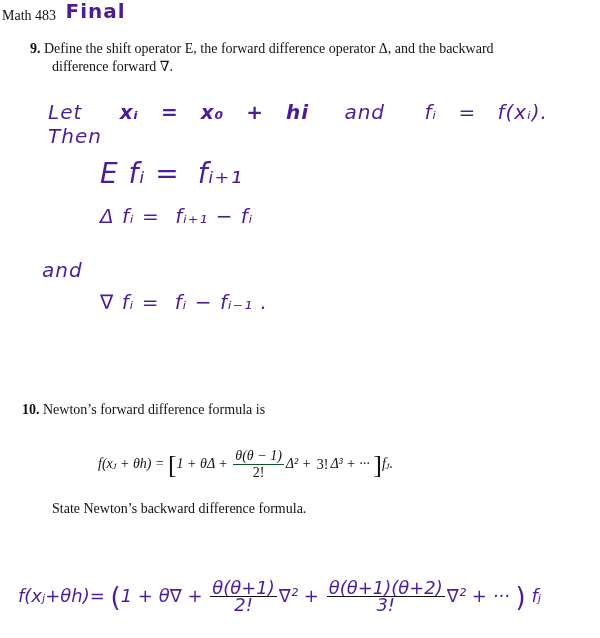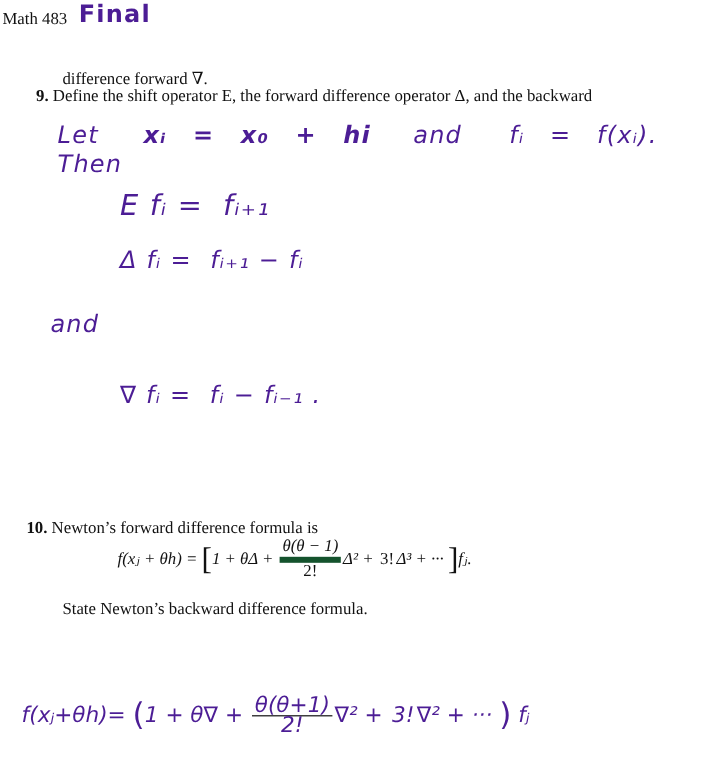--- a/index.html
+++ b/index.html
@@ -1,65 +1,65 @@
 <!DOCTYPE html>
 <html><head>
 <meta charset="utf-8">
 <style>
   html, body { margin:0; padding:0; background:#ffffff; }
   body { width:600px; height:638px; position:relative; overflow:hidden; color:#111; }
   .print { font-family:"Liberation Serif","DejaVu Serif",serif; font-size:14px; line-height:18px; position:absolute; }
   .hand { font-family:"DejaVu Sans","Liberation Sans",sans-serif; position:absolute; color:#4c1d95; font-style:italic; letter-spacing:1px; }
   .bold { font-weight:bold; }
   .frac { display:inline-block; vertical-align:middle; text-align:center; margin:0 2px; }
-  .frac .num { display:block; border-bottom:5px solid #14532d; padding:0 2px; line-height:16px; }
+  .frac .num { display:block; border-bottom:1px solid #14532d; padding:0 2px; line-height:16px; }
   .frac .den { display:block; line-height:16px; }
   .hfrac .num { border-bottom:1.5px solid #111; }
   .big { font-size:26px; vertical-align:middle; font-style:normal; }
 </style>
 </head>
 <body>
 
 <div class="print" style="left:2px; top:4px;">
   <span>Math 483</span>
   <span class="hand" style="position:relative; font-size:20px; font-weight:bold; font-style:normal; margin-left:6px; top:-2px;">Final</span>
 </div>
 
-<div class="print" style="left:30px; top:40px; width:565px;margin-top:32px;">
+<div class="print" style="left:30px; top:40px; width:565px;">
   <span class="bold">9.</span>
   <span>Define the shift operator E, the forward difference operator Δ, and the backward</span>
 </div>
 <div class="print" style="left:52px; top:58px;">difference forward ∇.</div>
 
 <div class="hand" style="left:48px; top:100px; font-size:20px; word-spacing:14px;">
   <span>Let</span>
   <span style="margin-left:16px;font-weight:bold;">xᵢ = x₀ + hi</span>
   <span style="margin-left:14px;">and</span>
   <span style="margin-left:18px;">fᵢ = f(xᵢ).</span>
   <span style="">Then</span>
 </div>
 
-<div class="hand" style="left:100px; top:157px; font-size:24px;">
+<div class="hand" style="left:100px; top:157px; font-size:28px;">
   <span>E fᵢ =</span>
   <span style="margin-left:8px;">fᵢ₊₁</span>
 </div>
 
 <div class="hand" style="left:100px; top:204px; font-size:20px;">
   <span>Δ fᵢ =</span>
   <span style="margin-left:8px;">fᵢ₊₁ − fᵢ</span>
 </div>
 
 <div class="hand" style="left:42px; top:258px; font-size:20px;">and</div>
 
-<div class="hand" style="left:100px; top:290px; font-size:20px;margin-top:27px;">
+<div class="hand" style="left:100px; top:290px; font-size:20px;">
   <span>∇ fᵢ =</span>
   <span style="margin-left:8px;">fᵢ − fᵢ₋₁ .</span>
 </div>
 
-<div class="print" style="left:22px; top:432px;">
+<div class="print" style="left:22px; top:401px;">
   <span class="bold">10.</span>
   <span>Newton’s forward difference formula is</span>
 </div>
 
 <div class="print" style="left:98px; top:448px; font-size:14px; font-style:italic; white-space:nowrap;">
   <span>f(xⱼ + θh) =</span>
   <span style="font-size:26px; font-style:normal; vertical-align:middle;">[</span><span>1 + θΔ +</span>
   <span class="frac">
     <span class="num">θ(θ − 1)</span>
     <span class="den" style="font-style:normal;">2!</span>
@@ -73,17 +73,18 @@
 <div class="print" style="left:52px; top:500px;">State Newton’s backward difference formula.</div>
 
 <div class="hand" style="left:18px; top:580px; font-size:18px; white-space:nowrap; letter-spacing:0;">
   <span>f(xⱼ+θh)=</span>
   <span class="big">(</span><span>1 + θ∇ +</span>
   <span class="frac hfrac">
     <span class="num">θ(θ+1)</span>
     <span class="den">2!</span>
   </span><span>∇² +</span>
   <span class="frac hfrac">
+    <span class="num">θ(θ+1)(θ+2)</span>
     <span class="den">3!</span>
   </span><span>∇² + ···</span>
   <span class="big">)</span>
   <span>fⱼ</span>
 </div>
 
 </body></html>

